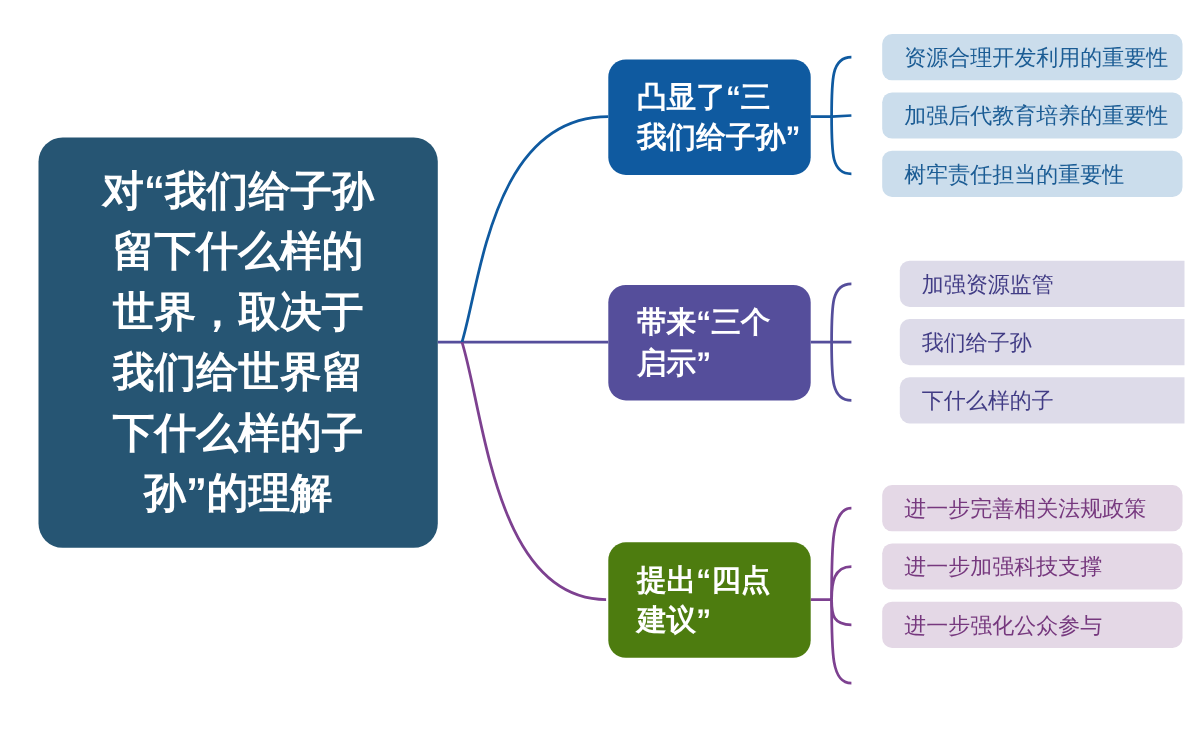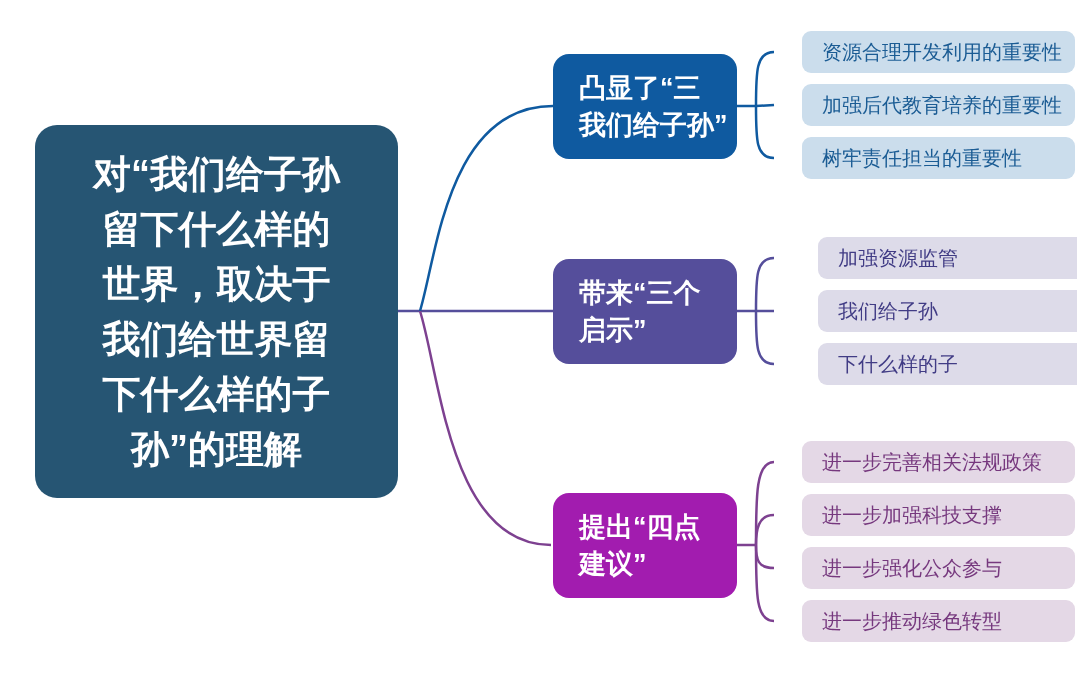--- a/index.html
+++ b/index.html
@@ -49,21 +49,21 @@
   .branch-node .txt {
     color: #ffffff;
     font-weight: 700;
     font-size: 27px;
     line-height: 37px;
     text-align: left;
     white-space: pre-line;
   }
   .b1 { left: 553px; top: 54px;  background: #0F5AA0; }
   .b2 { left: 553px; top: 259px; background: #554E9B; }
-  .b3 { left: 553px; top: 493px; background: #a21caf; }
+  .b3 { left: 553px; top: 493px; background: #4d7c0f; }
   .leaf {
     left: 802px;
     width: 273px; height: 42px;
     border-radius: 9px;
     padding-left: 20px;
     font-size: 20px;
     white-space: nowrap;
   }
   .leaf.t1 { background: #CBDDEC; color: #1B5C94; }
   .leaf.t2 { background: #DDDBE9; color: #413C85; margin-left: 16px; }
@@ -123,15 +123,14 @@
   <div class="node leaf t1" style="top:84px">加强后代教育培养的重要性</div>
   <div class="node leaf t1" style="top:137px">树牢责任担当的重要性</div>
 
   <div class="node leaf t2" style="top:237px">加强资源监管</div>
   <div class="node leaf t2" style="top:290px">我们给子孙</div>
   <div class="node leaf t2" style="top:343px">下什么样的子</div>
 
   <div class="node leaf t3" style="top:441px">进一步完善相关法规政策</div>
   <div class="node leaf t3" style="top:547px">进一步强化公众参与</div>
   <div class="node leaf t3" style="top:494px">进一步加强科技支撑</div>
-  <div class="node leaf t3" style="top:600px">进一步推动绿色转型</div>
 
 </div>
 
 </body></html>

